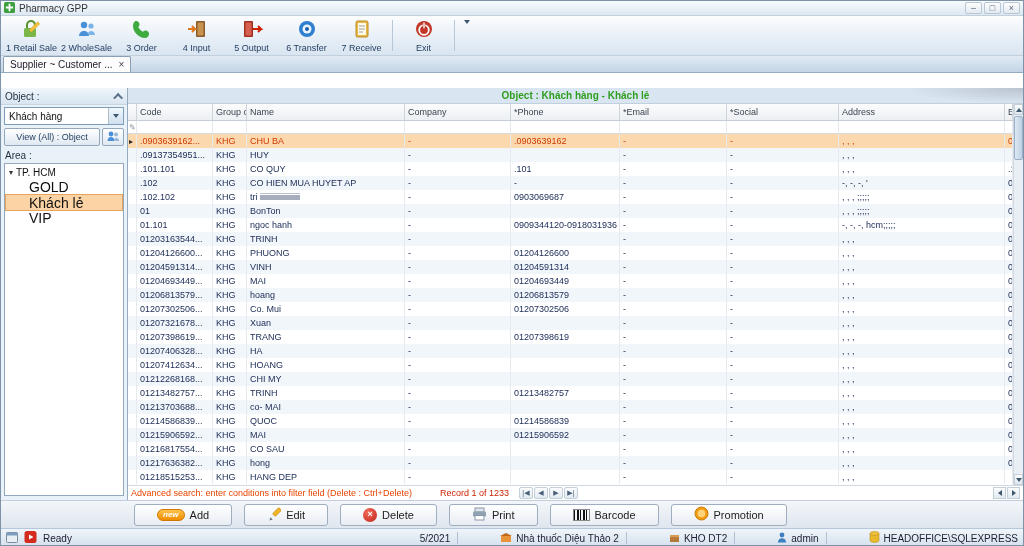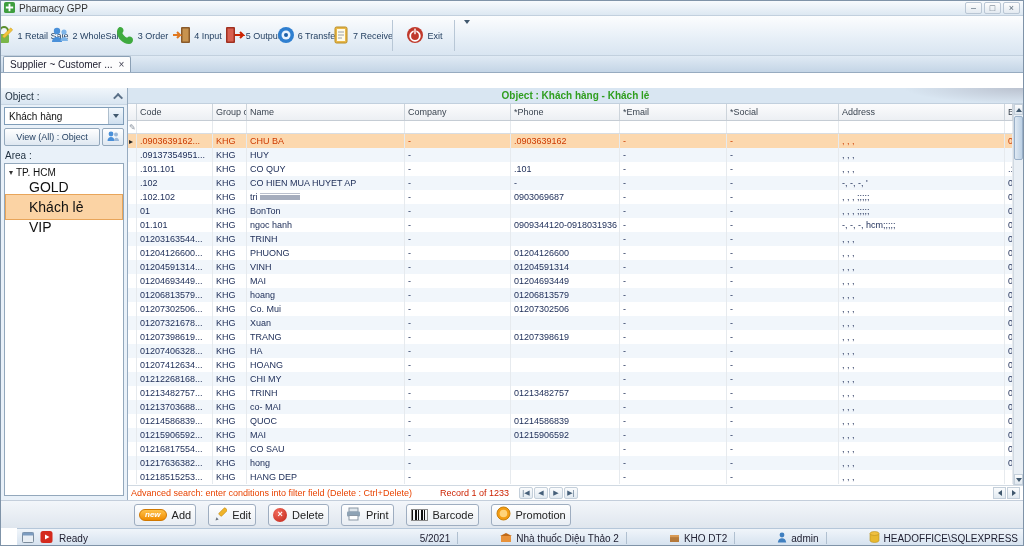--- a/index.html
+++ b/index.html
@@ -25,21 +25,21 @@
   .menu-item { padding:0 7px; font-size:10px; color:#1e2e3e; height:100%; display:flex; align-items:center; }
   .menu-combobox { width:80px; height:13px; background:#fff; border:1px solid #98a8bc; margin-left:6px;
     display:flex; align-items:center; justify-content:flex-end; }
   .combo-arrow { width:11px; height:11px; background:linear-gradient(#f2f7fc,#cfdfef); border-left:1px solid #aebecd;
     display:flex; align-items:center; justify-content:center; }
   .tri-down { width:0; height:0; border-left:3px solid transparent; border-right:3px solid transparent; border-top:4px solid #40586e; }
 
   
   .toolbar { height:40px; background:linear-gradient(#fcfdfe,#e4edf6 65%,#d9e5f1); border-bottom:1px solid #c2d0de;
     display:flex; align-items:stretch; padding-left:3px; }
-  .tool-btn { width:55px; display:flex; align-items:center; justify-content:center; gap:1px; }
+  .tool-btn { width:55px; display:flex; flex-direction:column; align-items:center; justify-content:center; gap:1px; }
   .tool-btn .tlabel { font-size:9px; color:#1e3a5c; white-space:nowrap; }
   .tool-sep { width:1px; background:#b8c7d6; margin:4px 3px; }
   .toolbar-overflow { margin-left:6px; width:12px; display:flex; align-items:flex-start; padding-top:4px; }
 
   
   .tabstrip { height:17px; background:linear-gradient(#e0eaf4,#c4d5e6); border-bottom:1px solid #97abc0;
     display:flex; align-items:flex-end; padding-left:2px; }
   .tab { height:16px; background:#fdfdfd; border:1px solid #8ba0b5; border-bottom:none; border-radius:2px 2px 0 0;
     display:flex; align-items:center; padding:0 6px; font-size:10px; color:#223; gap:6px; }
   .tab-close { color:#445; font-size:10px; line-height:1; }
@@ -60,21 +60,21 @@
   .sb-viewrow { margin:1px 3px 2px; display:flex; gap:2px;border-radius:7px; }
   .sb-viewbtn { flex:1; height:18px; background:linear-gradient(#ffffff,#dfe8f1); border:1px solid #93a8bc; border-radius:2px;
     font-size:9px; color:#1e3a5c; display:flex; align-items:center; justify-content:center; }
   .sb-iconbtn { width:22px; height:18px; background:linear-gradient(#ffffff,#dfe8f1); border:1px solid #93a8bc; border-radius:2px;
     display:flex; align-items:center; justify-content:center; }
   .sb-arealabel { padding:2px 4px 1px; font-size:10px; color:#1e2e3e; }
   .tree { margin:1px 3px 4px; background:#fff; border:1px solid #93a8bc; flex:1; overflow:hidden; padding-top:1px; }
   .tree-root { height:15px; display:flex; align-items:center; gap:3px; padding-left:4px; font-size:10px; color:#111; }
   .tree-expander { font-size:8px; color:#333; }
   .tree-item { height:14px; display:flex; align-items:center; padding-left:24px; font-size:14px; color:#111; }
-  .tree-item.selected { background:#fbd3a4; border:1px solid #e8a55a; padding-left:23px; height:26px; }
+  .tree-item.selected { background:#fbd3a4; border:1px solid #e8a55a; padding-left:23px; height:17px; }
 
   
   .gridwrap { flex:1; display:flex; flex-direction:column; background:#fff; overflow:hidden; position:relative; }
   .grid-title { height:16px; background:#d9e6f2; border-bottom:1px solid #c2d0de; display:flex; align-items:center;
     justify-content:center; font-size:10px; font-weight:bold; color:#2f9e1f; position:relative; }
   .grid-title .deco { position:absolute; right:0; top:0; width:120px; height:16px;
     background:radial-gradient(ellipse at top right, rgba(150,150,165,.45), rgba(150,150,165,0) 70%); }
   .grid-body { flex:1; display:flex; overflow:hidden; }
   .grid-cols { flex:1; overflow:hidden; display:flex; flex-direction:column; }
   .hdr-row { height:17px; display:flex; background:linear-gradient(#fcfcfd,#eceff3); border-bottom:1px solid #c5ccd4; }
@@ -119,31 +119,31 @@
   .gf-navbtn { min-width:14px; height:12px; font-size:7px; color:#46607a; background:linear-gradient(#fbfcfd,#e2eaf1);
     border:1px solid #c4cfda; border-radius:2px; display:flex; align-items:center; justify-content:center; padding:0 2px; }
   .gf-hscroll { margin-left:auto; display:flex; gap:1px; }
   .gf-hbtn { width:13px; height:12px; background:linear-gradient(#fbfcfd,#e2eaf1); border:1px solid #c4cfda;
     display:flex; align-items:center; justify-content:center; }
 
   
   .actionsbar { position:absolute; top:499px; left:0; right:0; height:28px;
     background:linear-gradient(#f3f6fa,#dfe6ee); border-top:1px solid #c4cedb;
     display:flex; align-items:center; gap:12px; padding-left:133px; }
-  .act-btn { height:22px; display:flex; align-items:center; gap:5px; padding:0 4px; font-size:11px; color:#222;
+  .act-btn { height:22px; display:flex; align-items:center; gap:5px; padding:0 22px; font-size:11px; color:#222;
     background:linear-gradient(#ffffff,#e8edf3); border:1px solid #9eadc0; border-radius:3px; }
   .new-badge { background:linear-gradient(#ffc24a,#f08c00); border:1px solid #d07800; color:#fff; font-size:8px;
     font-style:italic; font-weight:bold; padding:1px 5px; border-radius:8px; line-height:1; }
   .del-circle { width:14px; height:14px; border-radius:50%; background:radial-gradient(circle at 35% 30%, #f26a5a, #c0251a);
     color:#fff; font-size:9px; font-weight:bold; display:flex; align-items:center; justify-content:center; line-height:1; }
   .barcode-glyph { width:17px; height:12px; border:1px solid #888; background:
     repeating-linear-gradient(90deg,#111 0 1px,transparent 1px 3px,#111 3px 5px,transparent 5px 6px); }
 
   
-  .statusbar { position:absolute; top:527px; left:16px; right:0; height:19px;
+  .statusbar { position:absolute; top:527px; left:0; right:0; height:19px;
     background:linear-gradient(#f0f5fa,#d3e0ee); border-top:1px solid #b5c7da;
     display:flex; align-items:center; padding:0 5px; gap:6px; font-size:10px; color:#223; }
   .sb-sep { width:1px; height:12px; background:#b0c0d0; }
   .sb-item { display:flex; align-items:center; gap:4px; white-space:nowrap;padding-left:35px; }
   .sb-right { margin-left:auto; display:flex; align-items:center; gap:7px; }
 </style>
 </head>
 <body>
 
 <div id="app">

